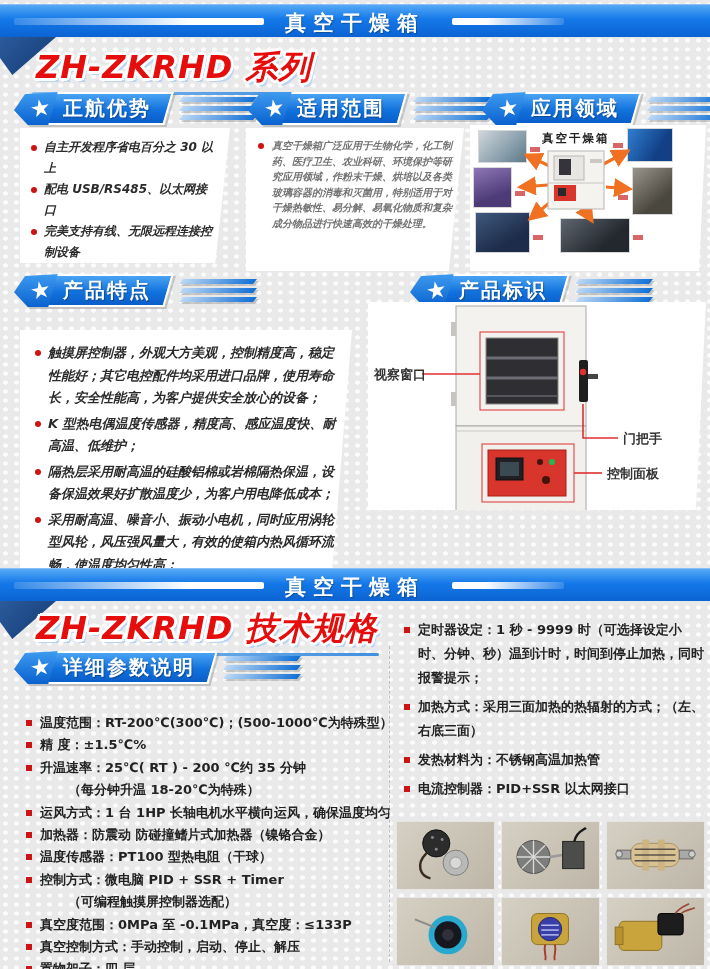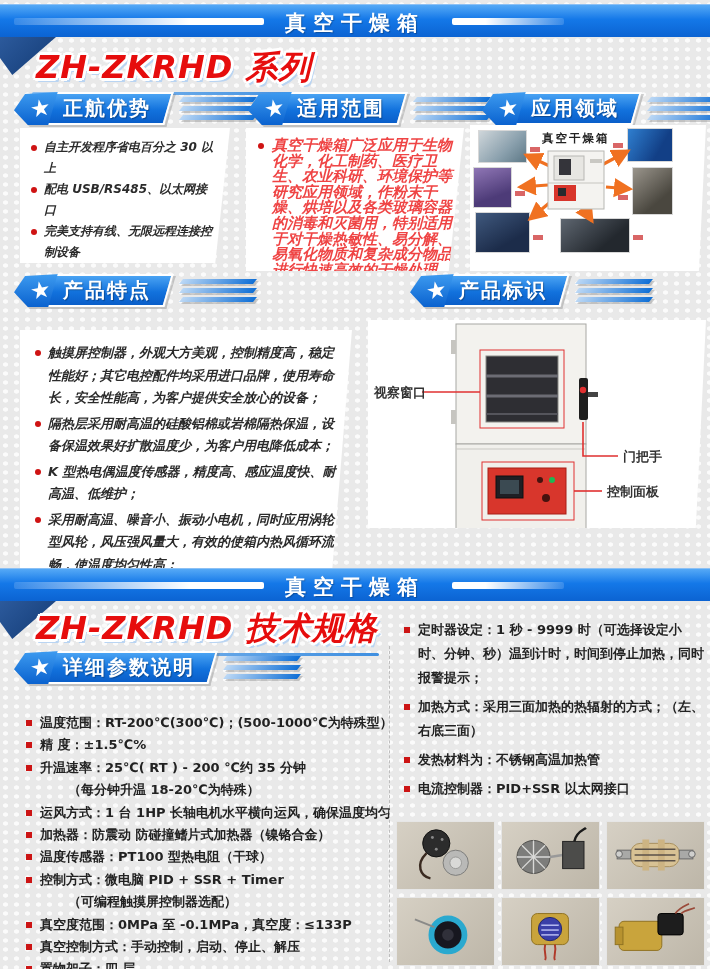--- a/index.html
+++ b/index.html
@@ -60,22 +60,22 @@
   .clip-r2 { clip-path:polygon(0 0,100% 0,94% 100%,0 100%); }
   .clip-r3 { clip-path:polygon(0 0,100% 0,97% 100%,0 100%); }
 
   
   ul { list-style:none; }
   .blist { padding:9px 14px 6px 24px; }
   .blist li { position:relative; font-weight:bold; font-style:italic; color:#2b2b2b; }
   .blist li::before { content:""; position:absolute; left:-13px; top:8px; width:6px;
     height:6px; border-radius:50%; background:#cf1313; }
   .adv-list li { font-size:12px; line-height:20.5px; margin-bottom:1px; }
-  .scope-text { padding:10px 12px 6px 26px; font-size:15px; line-height:15.6px;
-    font-weight:bold; font-style:italic; color:#ef4444; position:relative; }
+  .scope-text { padding:10px 12px 6px 26px; font-size:10px; line-height:15.6px;
+    font-weight:bold; font-style:italic; color:#737373; position:relative; }
   .scope-text::before { content:""; position:absolute; left:12px; top:15px; width:6px;
     height:6px; border-radius:50%; background:#cf1313; }
   .feat-list { padding:12px 16px 6px 28px; }
   .feat-list li { font-size:13px; line-height:22.5px; margin-bottom:3px; }
 
   
   .spec { position:absolute; }
   .spec li { position:relative; font-weight:bold; color:#222; font-size:13px;
     line-height:22.4px; padding-left:16px; white-space:nowrap; }
   .spec li::before { content:""; position:absolute; left:2px; top:8px; width:6px;
@@ -223,40 +223,40 @@
       </div>
     <div class="stripes">
         <i></i>
         <i></i>
         <i></i>
       </div>
   </div>
   <div class="card clip-r2" style="left:20px; top:330px; width:332px; height:242px">
     <ul class="blist feat-list">
       <li>触摸屏控制器，外观大方美观，控制精度高，稳定性能好；其它电控配件均采用进口品牌，使用寿命长，安全性能高，为客户提供安全放心的设备；</li>
+      <li>K 型热电偶温度传感器，精度高、感应温度快、耐高温、低维护；</li>
       <li>隔热层采用耐高温的硅酸铝棉或岩棉隔热保温，设备保温效果好扩散温度少，为客户用电降低成本；</li>
-      <li>K 型热电偶温度传感器，精度高、感应温度快、耐高温、低维护；</li>
       <li>采用耐高温、噪音小、振动小电机，同时应用涡轮型风轮，风压强风量大，有效的使箱内热风循环流畅，使温度均匀性高；</li>
     </ul>
   </div>
 
   <div class="badge" style="left:410px; top:274px">
     <div class="star-wrap">
         <span class="star">★</span>
       </div>
     <div class="bar">
         <span class="label">产品标识</span>
       </div>
     <div class="stripes">
         <i></i>
         <i></i>
         <i></i>
       </div>
   </div>
-  <div class="card clip-r3" style="left:368px; top:320px; width:338px; height:208px">
+  <div class="card clip-r3" style="left:368px; top:302px; width:338px; height:208px">
     <svg width="338" height="256" viewBox="0 0 338 256">
 
       <g>
         <rect x="88" y="4" width="130" height="120" fill="#f3f2ee" stroke="#a8a8a4"></rect>
         <rect x="88" y="124" width="130" height="112" fill="#f1f0ec" stroke="#a8a8a4"></rect>
         <rect x="83" y="20" width="5" height="14" fill="#c6c5c0"></rect>
         <rect x="83" y="90" width="5" height="14" fill="#c6c5c0"></rect>
         <line x1="88" y1="129" x2="218" y2="129" stroke="#c9c8c3"></line>
 
         <rect x="118" y="36" width="72" height="66" fill="#2e2e33" stroke="#8a8a86"></rect>

